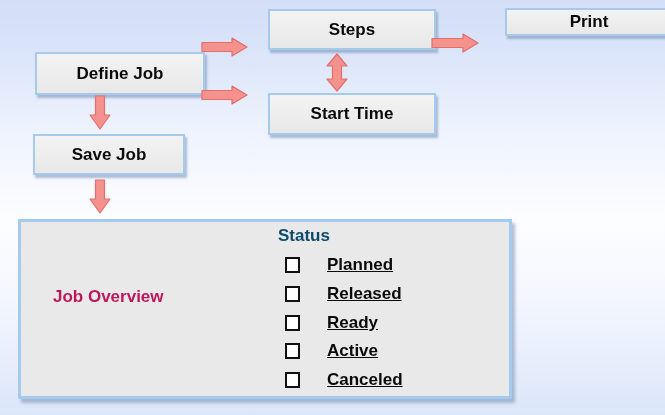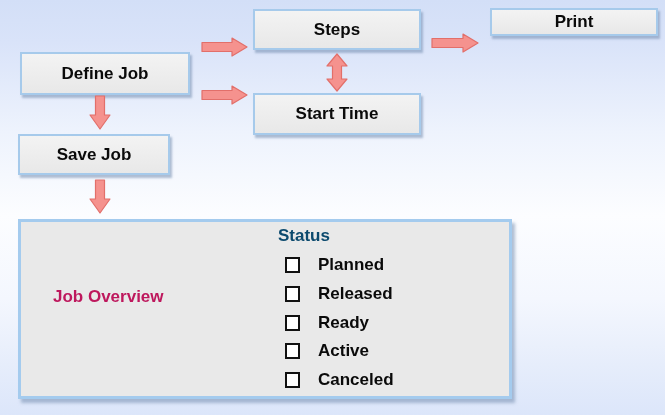--- a/index.html
+++ b/index.html
@@ -12,21 +12,21 @@
       #d3dff7 0%, #d9e3f9 10%, #eef3fd 32%,
       #fcfdff 52%, #f4f7fe 72%, #e6edfb 88%, #dce6fa 100%);
   }
   .node{
     position:absolute;
     box-sizing:border-box;
     border:2px solid #a6caeb;
     background:linear-gradient(180deg,#f3f3f3,#e8e8e8);
     box-shadow:2px 3px 2px rgba(115,140,175,0.55);
     display:flex;align-items:center;justify-content:center;
-    font-weight:bold;font-size:17px;color:#0a0a0a;
+    font-weight:bold;font-size:17px;color:#0a0a0a;margin-left:15px;
   }
   .bigbox{
     position:absolute;
     box-sizing:border-box;
     left:18px;top:219px;width:494px;height:180px;
     border:3px solid #a4cbee;
     background:#e9e9e9;
     box-shadow:3px 4px 3px rgba(115,140,175,0.55);
   }
   .bigbox-label{
@@ -43,23 +43,24 @@
   }
   .cb{
     box-sizing:border-box;
     width:15px;height:16px;
     background:#ffffff;
     border:2px solid #111111;
     display:inline-block;
     cursor:pointer;
   }
   .opt-label{
-    margin-left:18px;
+    margin-left:27px;
     font-weight:bold;font-size:17px;color:#0a0a0a;
     white-space:nowrap;
+    text-decoration:underline;
   }
   .arrow{position:absolute;}
 </style>
 </head>
 <body>
 
 <div class="canvas">
 
   <div class="node" style="left:253px;top:9px;width:168px;height:41px">
     <span>Steps</span>

